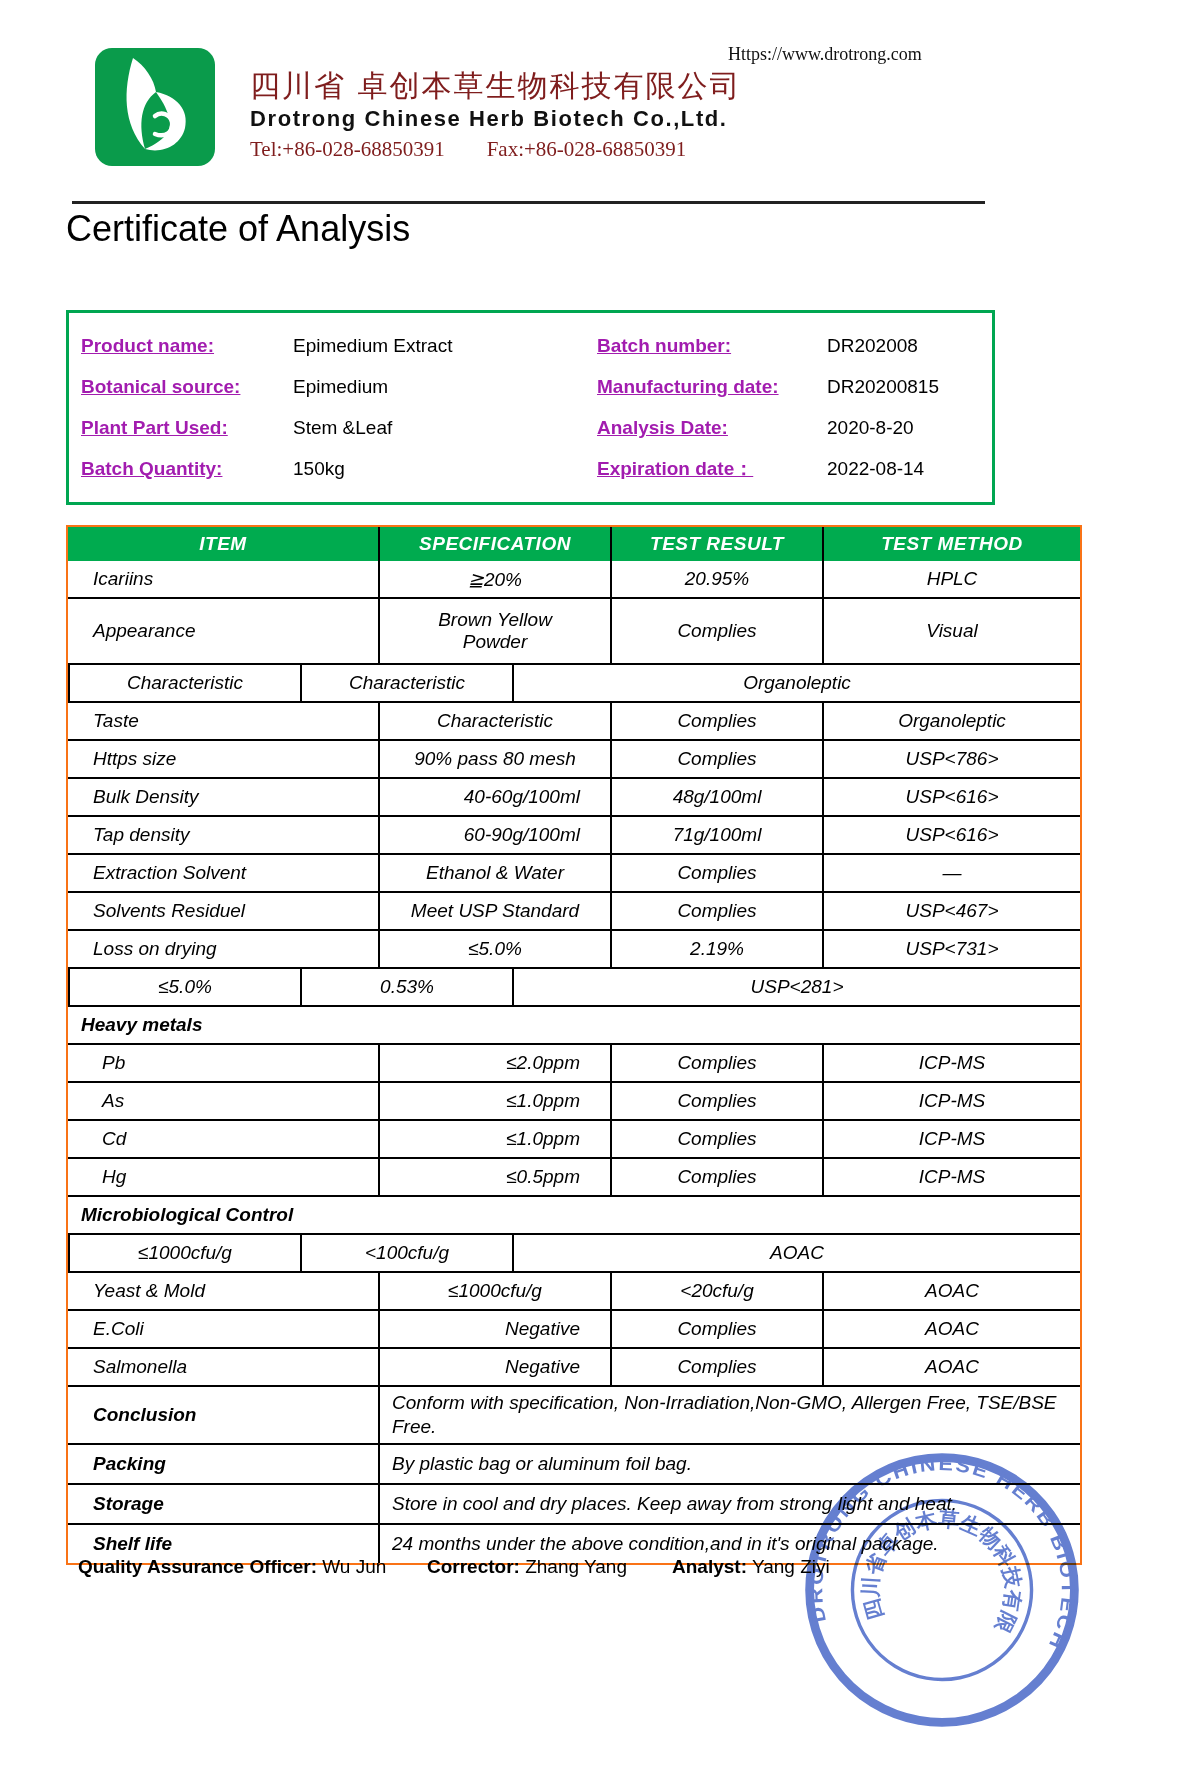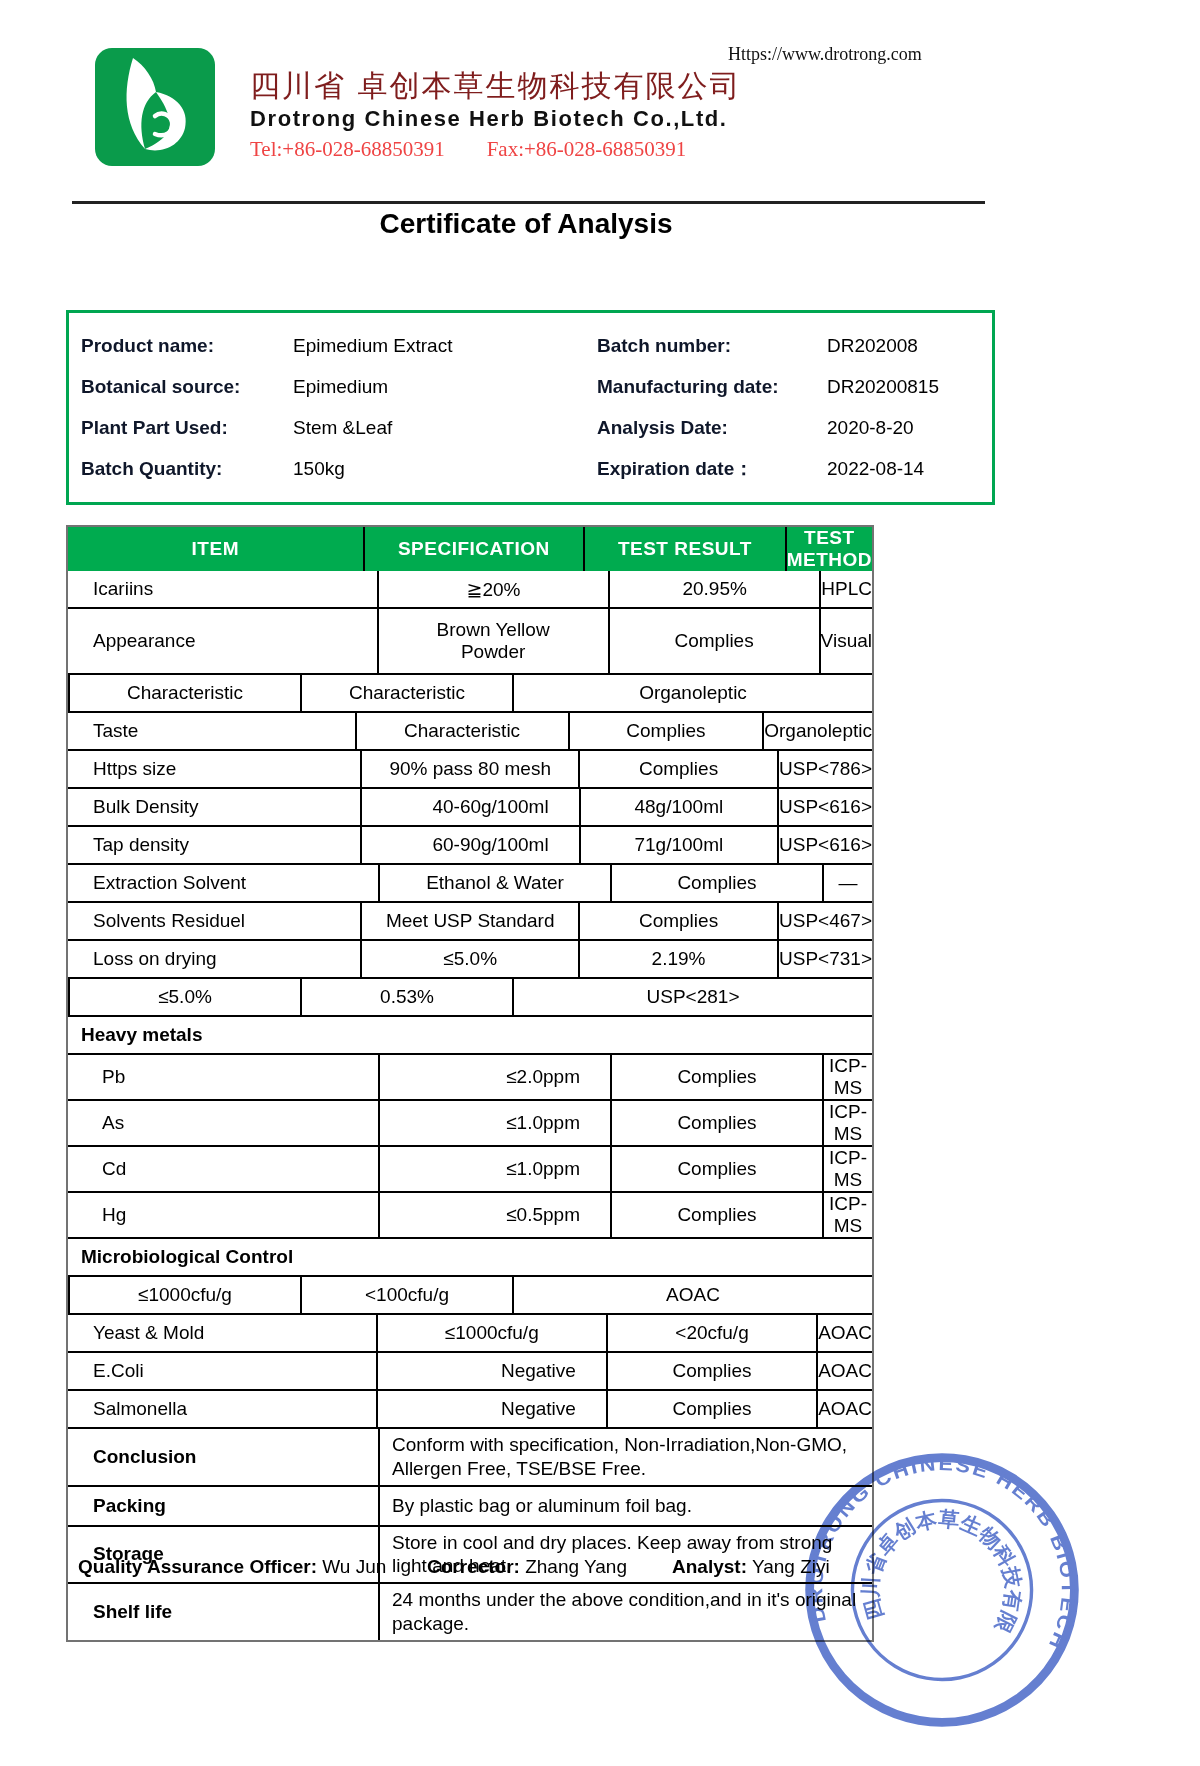--- a/index.html
+++ b/index.html
@@ -6,43 +6,43 @@
   #page{position:relative;width:1200px;height:1766px;background:#ffffff;
         font-family:"Liberation Sans",sans-serif;color:#000;overflow:hidden;}
 
   
   #logo{position:absolute;left:95px;top:48px;width:120px;height:118px;}
   #company-cn{position:absolute;left:250px;top:66px;font-family:"DejaVu Serif",serif;
               font-size:30px;letter-spacing:2px;color:#7f1d1d;}
   #company-en{position:absolute;left:250px;top:106px;font-size:22px;font-weight:bold;
               letter-spacing:1.6px;color:#111;}
   #tel-line{position:absolute;left:250px;top:137px;font-family:"Liberation Serif",serif;
-            font-size:21px;color:#ef4444;}
+            font-size:21px;color:#7f1d1d;}
   #tel-line span{margin-right:42px;}
   #site-url{position:absolute;left:728px;top:44px;width:240px;font-family:"Liberation Serif",serif;
             font-size:18px;color:#111;}
   #head-rule{position:absolute;left:72px;top:201px;width:913px;height:3px;background:#222;}
 
   
-  #doc-title{position:absolute;left:66px;top:208px;width:920px;text-align:center;
-             font-size:28px;font-weight:bold;color:#000;}
+  #doc-title{position:absolute;left:66px;top:208px;width:920px;
+             font-size:36px;font-weight:normal;color:#000;}
 
   
   #info-box{position:absolute;left:66px;top:310px;width:923px;height:181px;
             border:3px solid #00A651;display:flex;flex-direction:column;justify-content:space-around;
             padding:4px 0;}
   .info-row{display:grid;grid-template-columns:224px 304px 230px 1fr;align-items:center;height:41px;}
   .info-row .cell{display:flex;align-items:center;font-size:19px;}
   .info-row .cell:first-child{padding-left:12px;}
-  .info-label{color:#0f172a;font-weight:bold;}
+  .info-label{color:#a21caf;font-weight:bold;text-decoration:underline;}
   .info-value{color:#000;}
 
   
-  #coa-table{position:absolute;left:66px;top:525px;width:808px;border:2px solid #737373;
-             box-sizing:border-box;}
+  #coa-table{position:absolute;left:66px;top:525px;width:1016px;border:2px solid #f97316;
+             box-sizing:border-box;font-style:italic;}
   .t-row{display:flex;border-top:2px solid #000;min-height:36px;align-items:stretch;}
   .t-row:first-child{border-top:none;}
   .t-row.head{min-height:34px;background:#00AB4F;}
   .t-row.tall{min-height:64px;}
   .t-row.tall2{min-height:68px;}
   .t-row.span-row{min-height:38px;}
   .cell{display:flex;align-items:center;font-size:19px;box-sizing:border-box;}
   .c1{width:310px;justify-content:flex-start;padding-left:25px;}
   .c2{width:232px;justify-content:center;text-align:center;border-left:2px solid #000;white-space:pre-line;}
   .c3{width:212px;justify-content:center;text-align:center;border-left:2px solid #000;}

